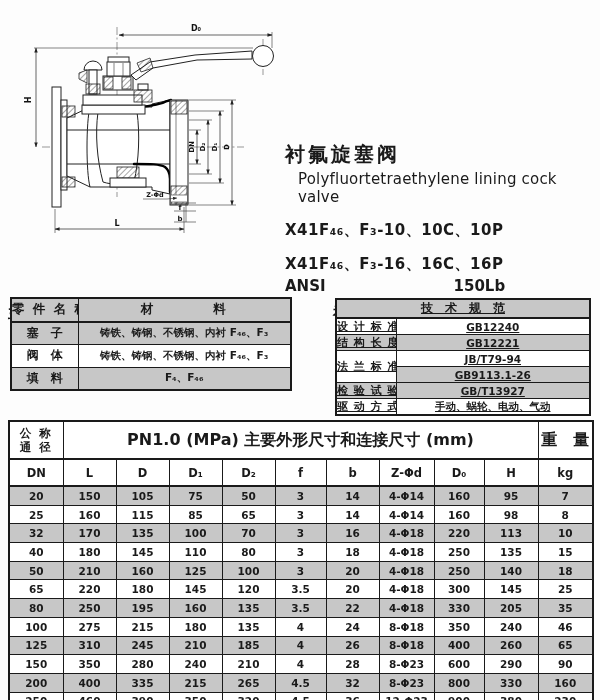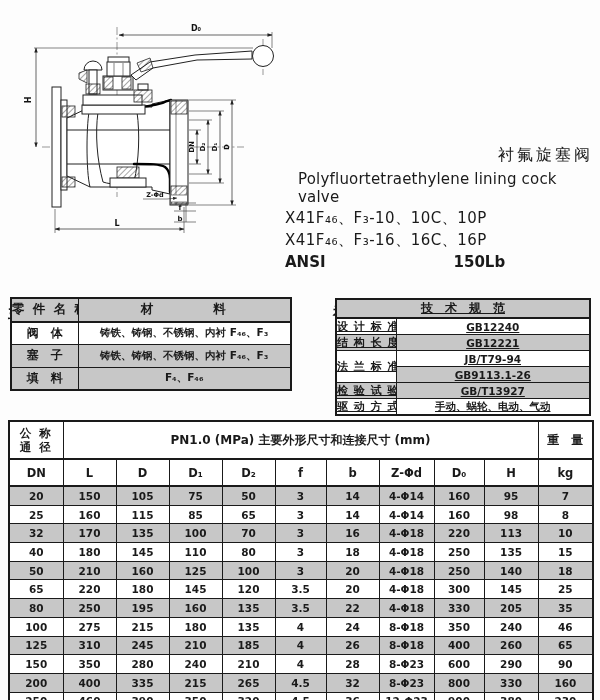--- a/index.html
+++ b/index.html
@@ -13,43 +13,43 @@
   .ol{fill:#fff;stroke:#222;stroke-width:1;}
   .nf{fill:none;stroke:#222;stroke-width:1;}
   .thin{fill:none;stroke:#333;stroke-width:0.6;}
   .dim{fill:none;stroke:#222;stroke-width:0.7;}
   .cl{fill:none;stroke:#555;stroke-width:0.6;stroke-dasharray:8 2.5 2 2.5;}
   .thick{fill:none;stroke:#000;stroke-width:2.4;stroke-linecap:round;}
   .ht{fill:url(#hat);stroke:#222;stroke-width:0.8;}
   .lbl{font-family:"DejaVu Sans","Liberation Sans",sans-serif;font-weight:bold;fill:#111;}
   
   #titleblock{position:absolute;left:285px;top:141px;width:308px;}
-  #titleblock .cn{font-size:16px;font-weight:normal;letter-spacing:3px;line-height:27px;text-align:right;}
+  #titleblock .cn{font-size:20px;font-weight:bold;letter-spacing:3px;line-height:27px;}
   #titleblock .en{font-size:15px;line-height:18px;margin-top:2px;letter-spacing:0.2px;margin-left:13px;}
-  #titleblock .model{font-size:15px;font-weight:normal;line-height:19px;margin-top:3px;letter-spacing:0.5px;}
+  #titleblock .model{font-size:15px;font-weight:bold;line-height:19px;margin-top:15px;letter-spacing:0.5px;}
   #titleblock .ansi{font-size:15px;font-weight:bold;margin-top:3px;display:flex;}
   #titleblock .ansi .cls{margin-left:128px;}
   
   .sechead{position:absolute;font-size:15px;font-weight:bold;letter-spacing:1px;margin-top:29px;}
   
   table{border-collapse:collapse;table-layout:fixed;position:absolute;background:#fff;}
   td{border:1px solid #1a1a1a;text-align:center;vertical-align:middle;padding:0;
      font-weight:bold;overflow:hidden;white-space:nowrap;}
   .g{background:#c7c7c7;}
   #mat{left:10px;top:297px;width:280px;border:2px solid #1a1a1a;}
   #mat td{height:21.5px;font-size:10.5px;}
   #mat td.nm{font-size:12px;}
   #mat tr.hd td{font-size:12.5px;letter-spacing:2px;border-bottom-width:2px;}
   #std{left:335px;top:298px;width:254px;border:2px solid #1a1a1a;}
   #std td{height:15px;font-size:10.5px;text-decoration:underline;}
   #std tr.hd td{height:17px;font-size:12px;border-bottom-width:2px;}
   #std td.lb{font-size:11px;letter-spacing:1px;}
   #dimt{left:8px;top:420px;width:584px;border:2px solid #1a1a1a;}
   #dimt td{font-size:10.5px;}
-  #dimt tr.h1 td{height:36px;font-size:12px;border-bottom-width:2px;}
+  #dimt tr.h1 td{height:36px;font-size:16px;border-bottom-width:2px;}
   #dimt tr.h1 td.corner{line-height:14px;font-size:11.5px;letter-spacing:2px;}
   #dimt tr.h2 td{height:25px;font-size:11.5px;border-bottom-width:2px;}
   #dimt tr.dr td{height:17.7px;}
 </style>
 </head>
 <body>
 
 <svg id="draw" width="300" height="252" viewBox="0 0 300 252" xmlns="http://www.w3.org/2000/svg">
   <defs>
     <pattern id="hat" width="4" height="4" patternUnits="userSpaceOnUse" patternTransform="rotate(45)">
@@ -187,26 +187,26 @@
   <colgroup>
       <col style="width:67px">
       <col style="width:213px">
     </colgroup>
   <tbody>
       <tr class="hd">
     <td class="g">零 件 名 称</td>
     <td class="g">材　　　　料</td>
   </tr>
   <tr>
+    <td class="nm g">塞　子</td>
+    <td class="g">铸铁、铸钢、不锈钢、内衬 F₄₆、F₃</td>
+  </tr>
+  <tr>
     <td class="nm">阀　体</td>
     <td>铸铁、铸钢、不锈钢、内衬 F₄₆、F₃</td>
-  </tr>
-  <tr>
-    <td class="nm g">塞　子</td>
-    <td class="g">铸铁、铸钢、不锈钢、内衬 F₄₆、F₃</td>
   </tr>
   <tr>
     <td class="nm g">填　料</td>
     <td class="g">F₄、F₄₆</td>
   </tr>
 </tbody>
   </table>
 
 <div class="sechead" style="left:333px;top:275px;">衬氟旋塞阀标准</div>
 <table id="std">

